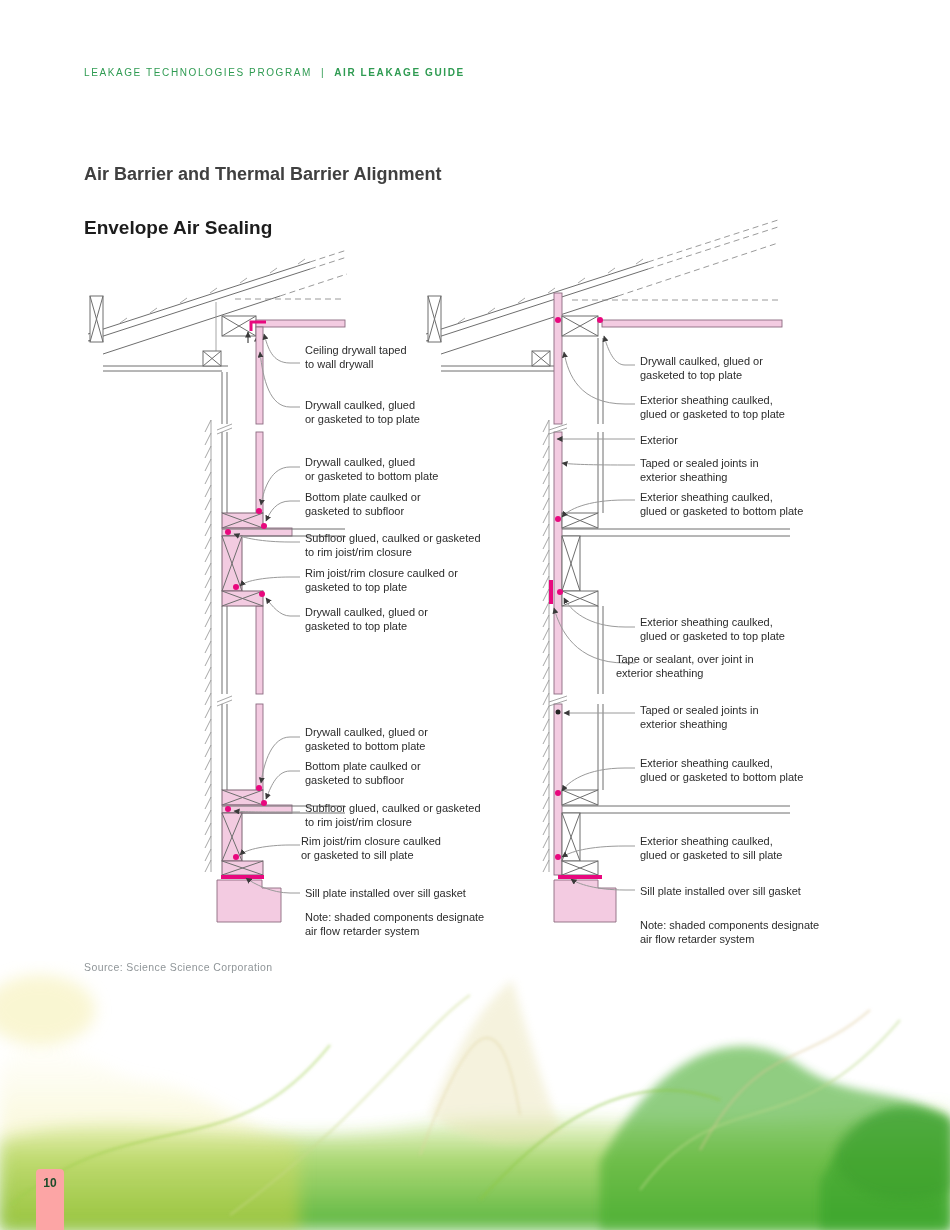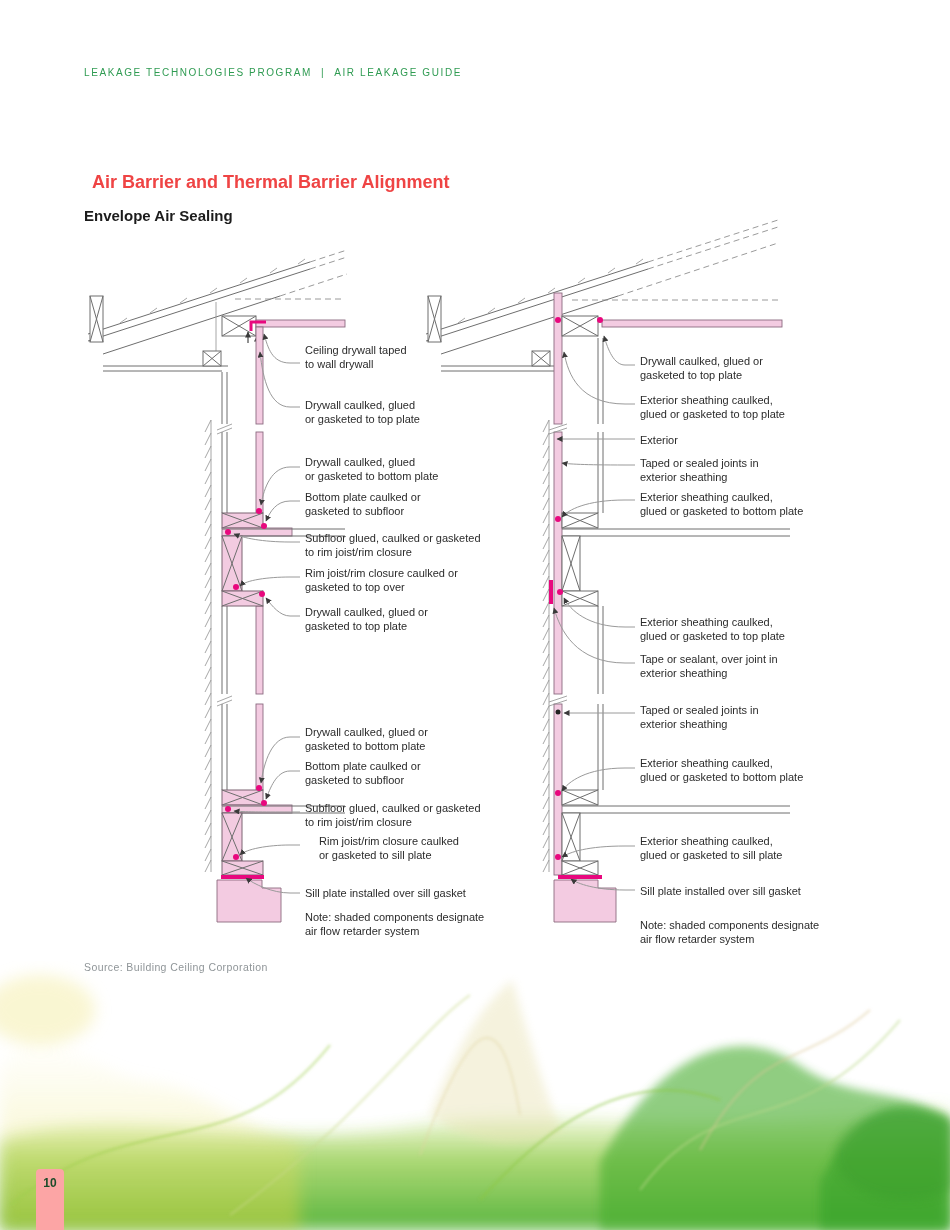--- a/index.html
+++ b/index.html
@@ -1,23 +1,23 @@
 <!DOCTYPE html>
 <html><head>
 <meta charset="utf-8">
 <style>
   html,body{margin:0;padding:0;background:#e8e8e8;}
   .page{position:relative;width:950px;height:1230px;background:#ffffff;overflow:hidden;
         font-family:"Liberation Sans", sans-serif;}
   .kicker{position:absolute;left:84px;top:67px;font-size:10px;letter-spacing:1.6px;
           color:#2f9b52;white-space:nowrap;}
   .kicker .sep{margin:0 9px;color:#2f9b52;}
-  .kicker .bold{font-weight:400;}
-  .title{position:absolute;left:84px;top:164px;font-size:18px;font-weight:700;color:#ef4444;margin:8px;}
-  .subtitle{position:absolute;left:84px;top:207px;font-size:15px;font-weight:700;color:#1c1c1c;margin:0;}
+  .kicker .bold{font-weight:700;}
+  .title{position:absolute;left:84px;top:164px;font-size:18px;font-weight:700;color:#404040;margin:0;}
+  .subtitle{position:absolute;left:84px;top:217px;font-size:19px;font-weight:700;color:#1c1c1c;margin:0;}
   .lineart{position:absolute;left:0;top:0;}
   .lbl{position:absolute;font-size:11px;line-height:13.5px;color:#2b2b2b;white-space:pre-line;}
   .source{position:absolute;left:84px;top:961px;font-size:10.5px;color:#8f9598;letter-spacing:.4px;}
   .smoke{position:absolute;left:0;top:950px;}
   .pagenum{position:absolute;left:36px;top:1169px;width:28px;height:70px;background:#fca5a5;
            border-radius:4px 4px 0 0;text-align:center;}
   .pagenum span{display:inline-block;margin-top:7px;font-size:12px;font-weight:700;color:#1d4c2a;}
   
   .ln{stroke:#6e6e6e;stroke-width:1;fill:none;}
   .thin{stroke:#8f8f8f;stroke-width:.8;fill:none;}
@@ -341,59 +341,59 @@
 to wall drywall</div>
   <div class="lbl" style="left:305px;top:399px">Drywall caulked, glued
 or gasketed to top plate</div>
   <div class="lbl" style="left:305px;top:456px">Drywall caulked, glued
 or gasketed to bottom plate</div>
   <div class="lbl" style="left:305px;top:491px">Bottom plate caulked or
 gasketed to subfloor</div>
   <div class="lbl" style="left:305px;top:532px">Subfloor glued, caulked or gasketed
 to rim joist/rim closure</div>
   <div class="lbl" style="left:305px;top:567px">Rim joist/rim closure caulked or
-gasketed to top over</div>
+gasketed to top plate</div>
   <div class="lbl" style="left:305px;top:606px">Drywall caulked, glued or
 gasketed to top plate</div>
   <div class="lbl" style="left:305px;top:726px">Drywall caulked, glued or
 gasketed to bottom plate</div>
   <div class="lbl" style="left:305px;top:760px">Bottom plate caulked or
 gasketed to subfloor</div>
   <div class="lbl" style="left:305px;top:802px">Subfloor glued, caulked or gasketed
 to rim joist/rim closure</div>
-  <div class="lbl" style="left:319px;top:835px">Rim joist/rim closure caulked
+  <div class="lbl" style="left:301px;top:835px">Rim joist/rim closure caulked
 or gasketed to sill plate</div>
   <div class="lbl" style="left:305px;top:887px">Sill plate installed over sill gasket</div>
   <div class="lbl" style="left:305px;top:911px">Note: shaded components designate
 air flow retarder system</div>
 
   <div class="lbl" style="left:640px;top:355px">Drywall caulked, glued or
 gasketed to top plate</div>
   <div class="lbl" style="left:640px;top:394px">Exterior sheathing caulked,
 glued or gasketed to top plate</div>
   <div class="lbl" style="left:640px;top:434px">Exterior</div>
   <div class="lbl" style="left:640px;top:457px">Taped or sealed joints in
 exterior sheathing</div>
   <div class="lbl" style="left:640px;top:491px">Exterior sheathing caulked,
 glued or gasketed to bottom plate</div>
   <div class="lbl" style="left:640px;top:616px">Exterior sheathing caulked,
 glued or gasketed to top plate</div>
-  <div class="lbl" style="left:640px;top:653px">Tape or sealant, over joint in
+  <div class="lbl" style="left:616px;top:653px">Tape or sealant, over joint in
 exterior sheathing</div>
   <div class="lbl" style="left:640px;top:704px">Taped or sealed joints in
 exterior sheathing</div>
   <div class="lbl" style="left:640px;top:757px">Exterior sheathing caulked,
 glued or gasketed to bottom plate</div>
   <div class="lbl" style="left:640px;top:835px">Exterior sheathing caulked,
 glued or gasketed to sill plate</div>
   <div class="lbl" style="left:640px;top:885px">Sill plate installed over sill gasket</div>
   <div class="lbl" style="left:640px;top:919px">Note: shaded components designate
 air flow retarder system</div>
 
-  <div class="source">Source: Building Ceiling Corporation</div>
+  <div class="source">Source: Science Science Corporation</div>
 
   <svg class="smoke" width="950" height="280" viewBox="0 0 950 280">
     <defs>
       <linearGradient id="gg" x1="0" y1="0" x2="0" y2="1">
         <stop offset="0" stop-color="#b8dc59" stop-opacity="0"></stop>
         <stop offset=".45" stop-color="#8bc93e" stop-opacity=".75"></stop>
         <stop offset="1" stop-color="#4caf32"></stop>
       </linearGradient>
       <linearGradient id="gy" x1="0" y1="0" x2="0" y2="1">
         <stop offset="0" stop-color="#f9f3a8" stop-opacity=".1"></stop>

